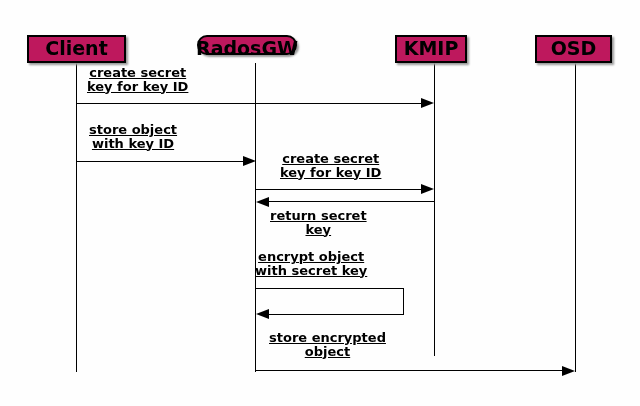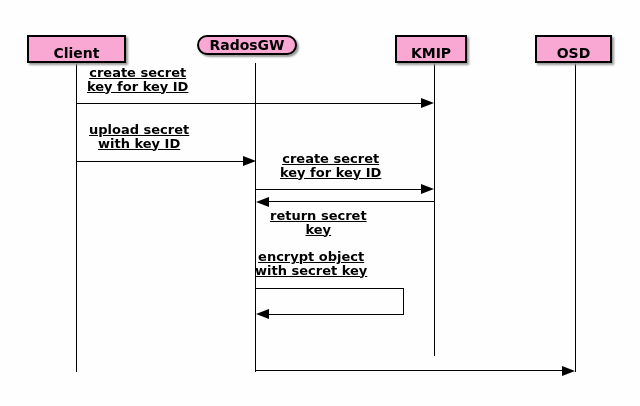--- a/index.html
+++ b/index.html
@@ -10,26 +10,26 @@
     background: #fefefe;
     font-family: "DejaVu Sans", sans-serif;
     font-weight: bold;
     color: #000;
     overflow: hidden;
   }
   .pbox {
     position: absolute;
     box-sizing: border-box;
     border: 2px solid #000;
-    background: #f9a8d4;
+    background: #be185d;
     box-shadow: 2px 2px 2px #9a9a9a;
     display: flex;
-    align-items: flex-end;
+    align-items: flex-start;
     justify-content: center;
-    font-size: 14px;
+    font-size: 19px;
     z-index: 3;
   }
   .lifeline {
     position: absolute;
     width: 1.3px;
     background: #000;
     z-index: 1;
   }
   .hline {
     position: absolute;
@@ -127,21 +127,21 @@
   <div class="lifeline" id="life-client"></div>
   <div class="lifeline" id="life-radosgw"></div>
   <div class="lifeline" id="life-kmip"></div>
   <div class="lifeline" id="life-osd"></div>
 
   <div class="mlabel" id="m1-label">create secret
 key for key ID</div>
   <div class="hline" id="m1-line"></div>
   <div class="head-right" id="m1-head"></div>
 
-  <div class="mlabel" id="m2-label">upload secret
+  <div class="mlabel" id="m2-label">store object
 with key ID</div>
   <div class="hline" id="m2-line"></div>
   <div class="head-right" id="m2-head"></div>
 
   <div class="mlabel" id="m3-label">create secret
 key for key ID</div>
   <div class="hline" id="m3-line"></div>
   <div class="head-right" id="m3-head"></div>
 
   <div class="head-left" id="m4-head"></div>
@@ -149,16 +149,18 @@
   <div class="mlabel" id="m4-label">return secret
 key</div>
 
   <div class="mlabel" id="m5-label">encrypt object
 with secret key</div>
   <div class="hline" id="m5-top"></div>
   <div class="vline" id="m5-right"></div>
   <div class="head-left" id="m5-head"></div>
   <div class="hline" id="m5-bottom"></div>
 
+  <div class="mlabel" id="m6-label">store encrypted
+object</div>
   <div class="hline" id="m6-line"></div>
   <div class="head-right" id="m6-head"></div>
 
 </div>
 
 </body></html>

